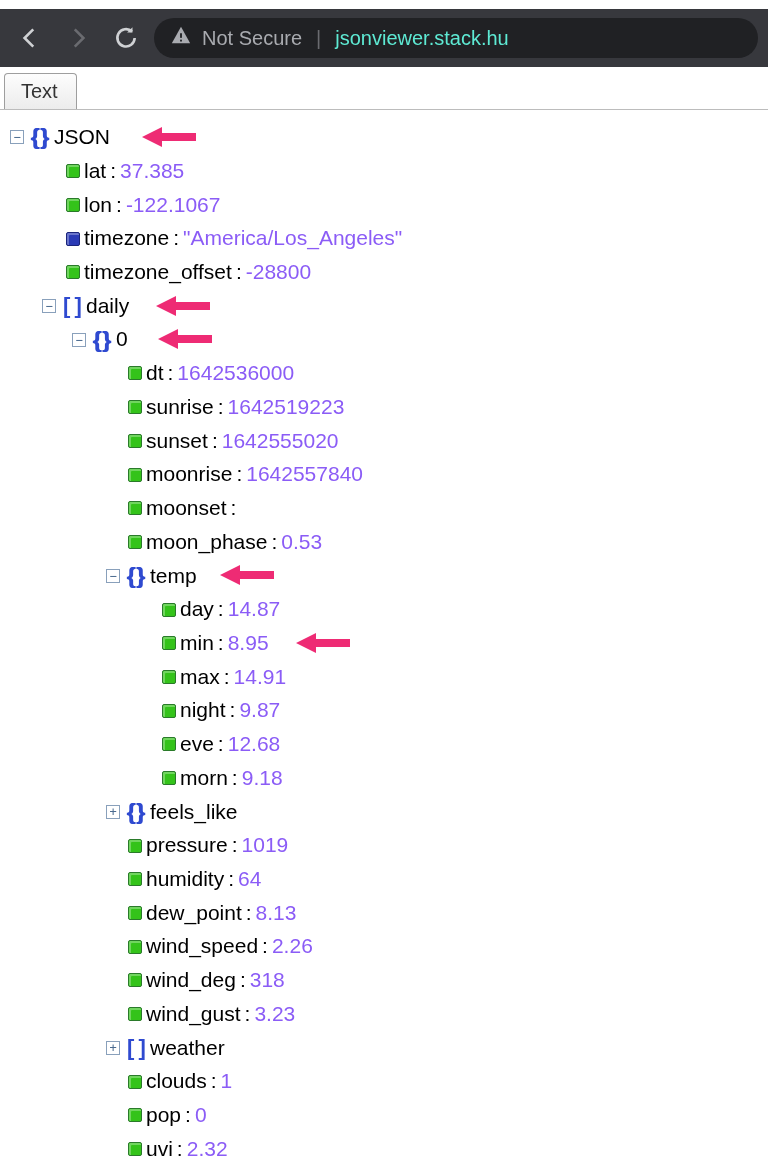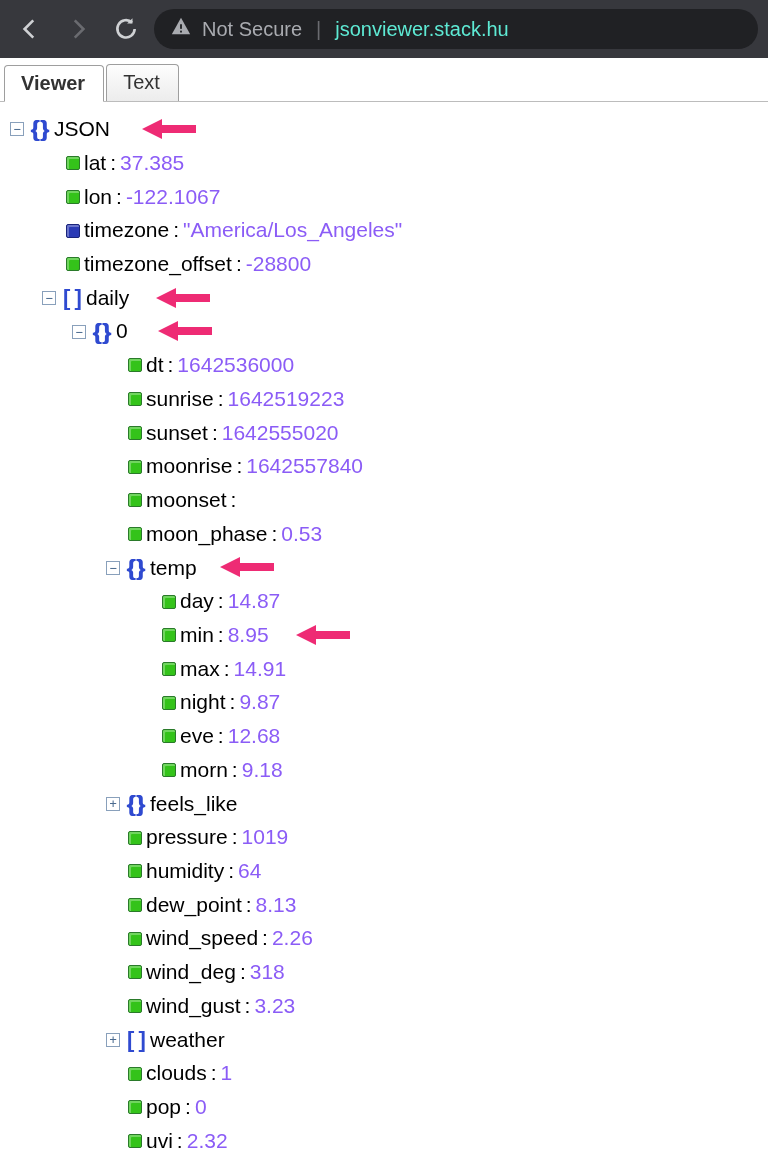--- a/index.html
+++ b/index.html
@@ -2,21 +2,21 @@
 <html><head>
 <meta charset="utf-8">
 <style>
   * { box-sizing: border-box; }
   html, body { margin:0; padding:0; font-family: Arial, Helvetica, sans-serif; background:#fff; }
   body { width:768px; }
 
   
   .chrome {
     height:58px; background:#37383d; display:flex; align-items:center;
-    padding:0 10px; gap:8px; color:#cfd1d4;
+    padding:0 10px; gap:8px; color:#cfd1d4;margin-top:9px;
   }
   .nav-btn { width:40px; height:40px; display:flex; align-items:center; justify-content:center; color:#cfd1d4; }
   .nav-btn svg { width:26px; height:26px; stroke:#cfd1d4; stroke-width:2.4; fill:none; }
   .nav-btn.forward svg { stroke:#6a6b70; }
   .addr {
     flex:1; height:40px; background:#202124; border-radius:20px;
     display:flex; align-items:center; padding:0 16px; gap:10px; font-size:20px;
   }
   .addr .warn-icon svg { width:22px; height:22px; fill:#a9abb0; }
   .addr .ns-text { color:#a9abb0; }
@@ -98,21 +98,20 @@
           <rect x="11" y="16" width="2" height="2" fill="#202124"></rect>
         </svg>
     </span>
     <span class="ns-text">Not Secure</span>
     <span class="divider">|</span>
     <span class="domain">jsonviewer.stack.hu</span>
   </div>
 </div>
 
 <div class="tabbar">
-  <div class="tab active">Viewer</div>
   <div class="tab">Text</div>
 </div>
 
 <div class="tree">
 
   <div class="row" style="padding-left:4px">
     <span class="cells">
       <span class="toggle minus"></span>
       <span class="braces">
           <span class="l">{</span>

